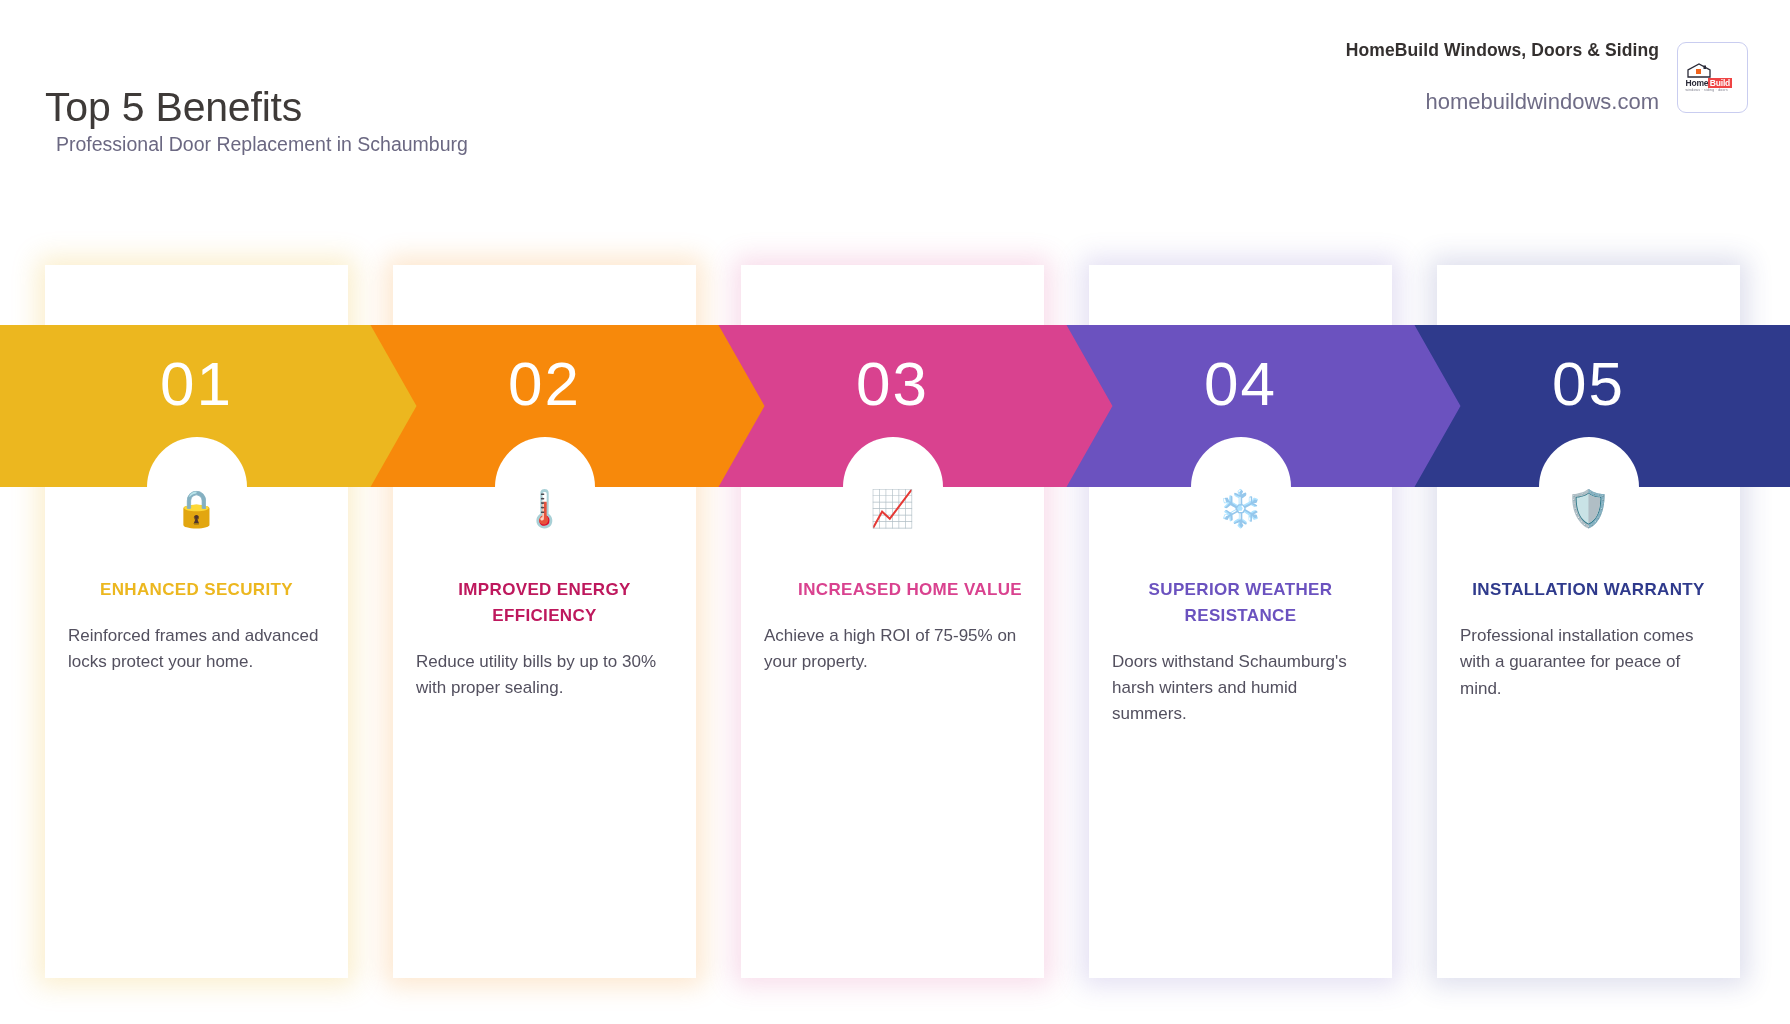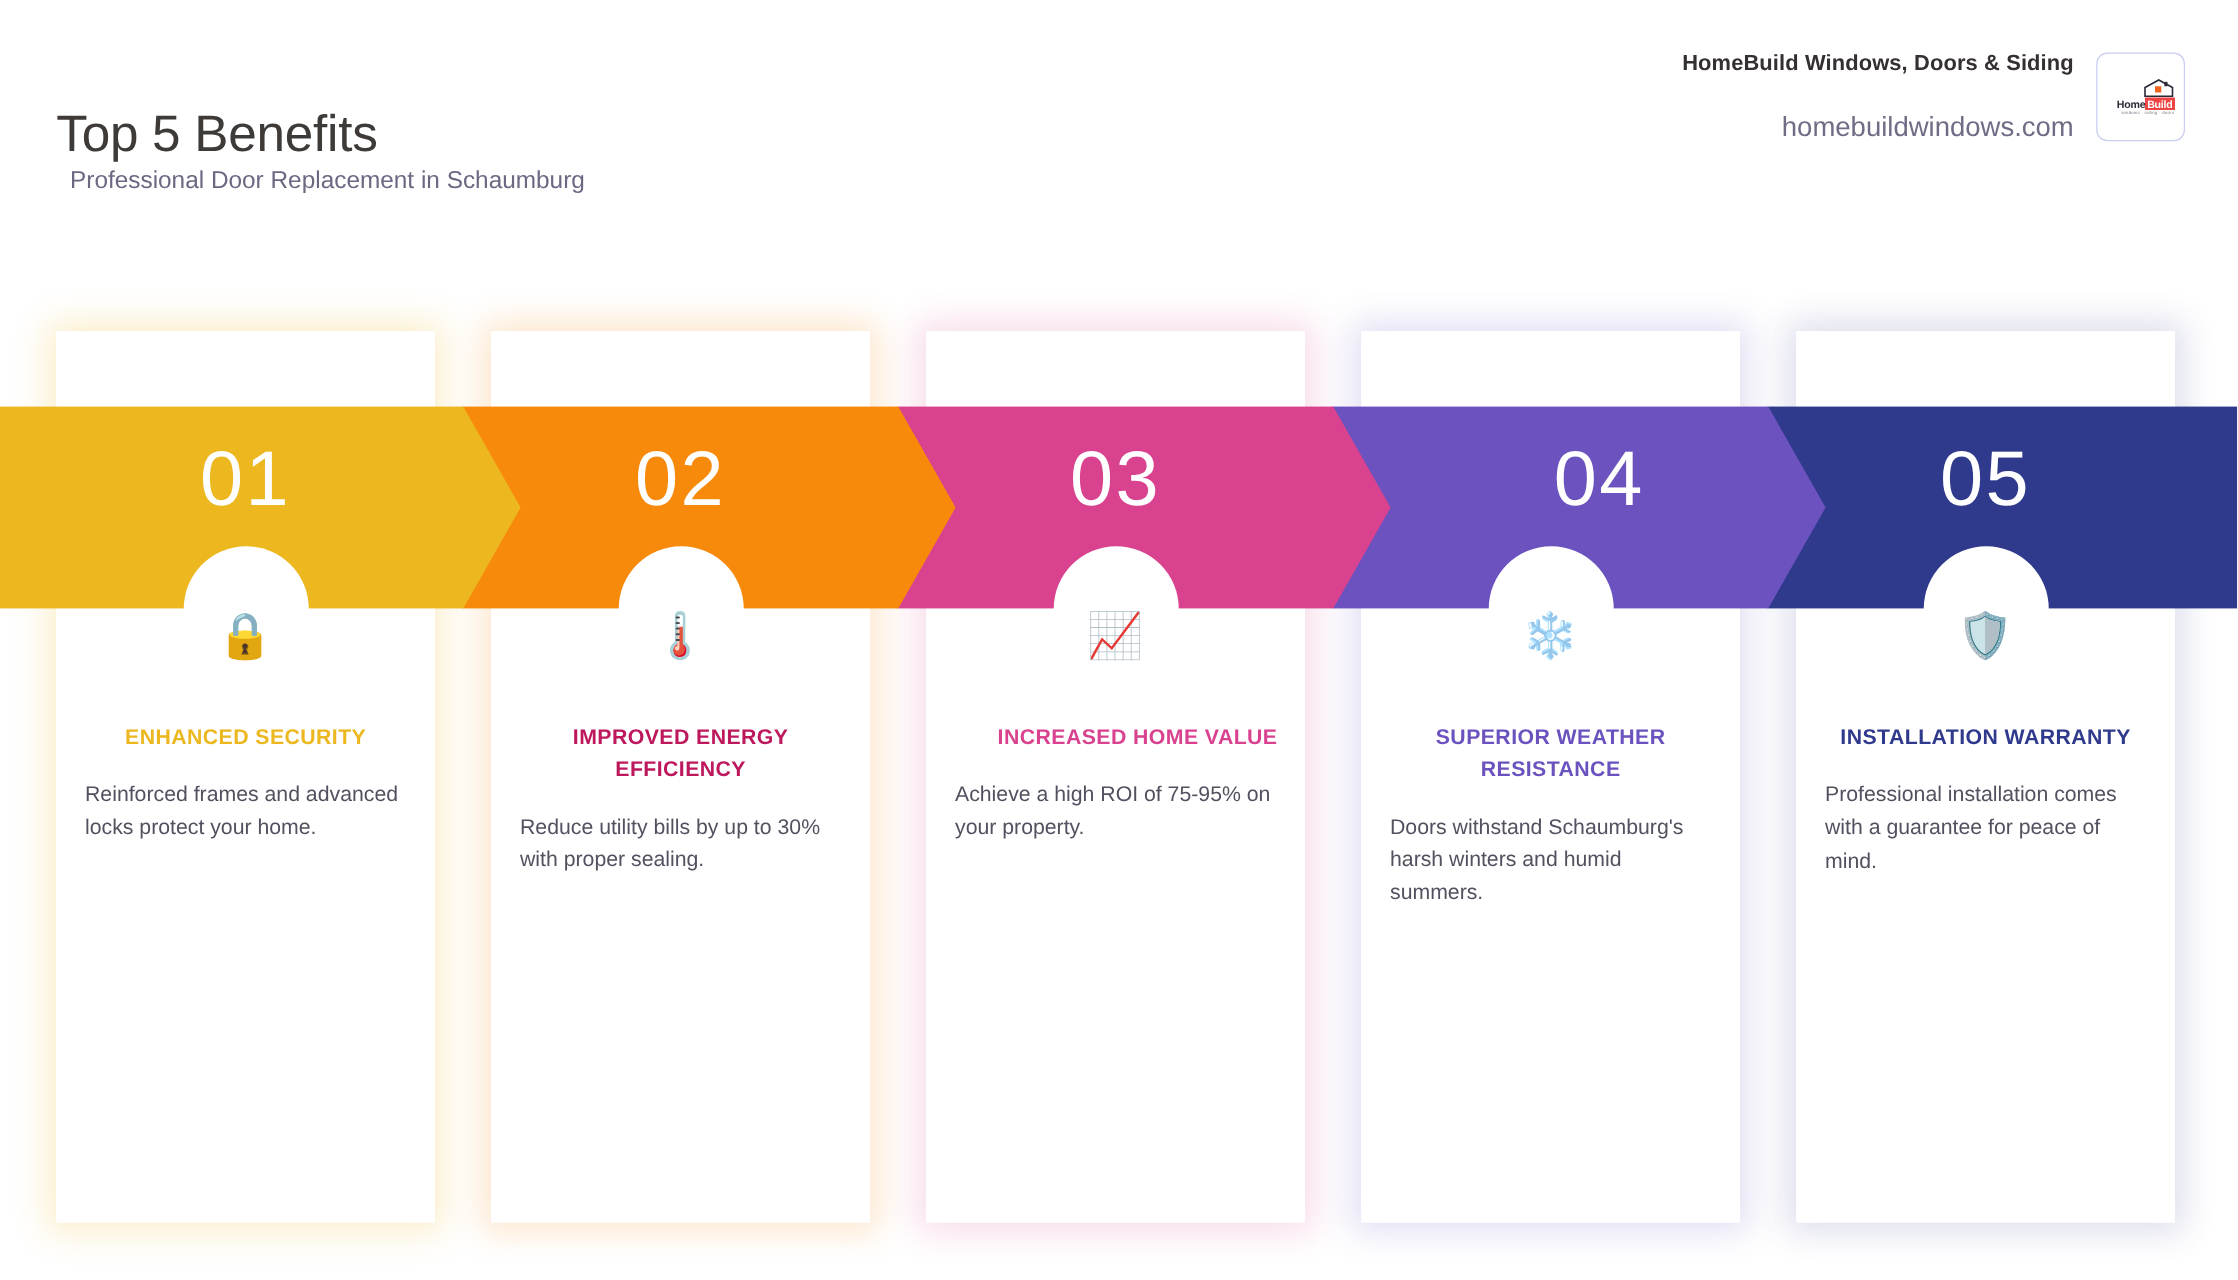--- a/index.html
+++ b/index.html
@@ -22,21 +22,21 @@
     font-size:17.5px; font-weight:bold; color:#34302f; letter-spacing:0.1px;
     white-space:nowrap;
   }
   .brand-url { font-size:22px; color:#6f6c86; white-space:nowrap;margin-top:25px; }
 
   .logo-box {
     width:71px; height:71px; border:1px solid #c9cdf0; border-radius:9px;
     background:#fff; display:flex; align-items:center; justify-content:center;
     flex:0 0 auto;
   }
-  .logo-inner { width:54px; display:flex; flex-direction:column; align-items:flex-end; gap:0; }
+  .logo-inner { width:54px; display:flex; flex-direction:column; align-items:flex-start; gap:0; }
   .logo-house { width:26px; height:15px; position:relative; }
   .logo-wordmark {
     display:flex; align-items:baseline; justify-content:center;
     font-size:8.5px; font-weight:bold; letter-spacing:-0.2px; line-height:1;
   }
   .logo-w1 { color:#2a2a38; }
   .logo-w2 { color:#fff; background:#ef4444; padding:0.5px 1.5px; }
   .logo-tag { font-size:3.4px; color:#7a7a88; letter-spacing:0.25px; line-height:1; margin-top:1.5px; }
 
   
@@ -170,21 +170,21 @@
           <div class="benefit-desc">Professional installation comes with a guarantee for peace of mind.</div>
         </div>
       </div>
     </div>
   <div class="band-layer" id="band-layer">
       <div class="band" style="left: 1413.5px; width: 376.5px; background: rgb(47, 58, 140); z-index: 6; clip-path: polygon(0px 0px, 100% 0px, 100% 100%, 0px 100%, 12.2178% 50%);"></div>
       <div class="band-notch" style="left: 1538.5px; z-index: 16;"></div>
       <div class="band-num" style="left: 1437px; z-index: 26;">05</div>
       <div class="band" style="left: 1065.5px; width: 395px; background: rgb(107, 82, 191); z-index: 7; clip-path: polygon(0px 0px, 88.3544% 0px, 100% 50%, 88.3544% 100%, 0px 100%, 11.6456% 50%);"></div>
       <div class="band-notch" style="left: 1190.5px; z-index: 17;"></div>
-      <div class="band-num" style="left: 1128px; z-index: 27;">04</div>
+      <div class="band-num" style="left: 1089px; z-index: 27;">04</div>
       <div class="band" style="left: 717.5px; width: 395px; background: rgb(217, 66, 143); z-index: 8; clip-path: polygon(0px 0px, 88.3544% 0px, 100% 50%, 88.3544% 100%, 0px 100%, 11.6456% 50%);"></div>
       <div class="band-notch" style="left: 842.5px; z-index: 18;"></div>
       <div class="band-num" style="left: 741px; z-index: 28;">03</div>
       <div class="band" style="left: 369.5px; width: 395px; background: rgb(247, 137, 11); z-index: 9; clip-path: polygon(0px 0px, 88.3544% 0px, 100% 50%, 88.3544% 100%, 0px 100%, 11.6456% 50%);"></div>
       <div class="band-notch" style="left: 494.5px; z-index: 19;"></div>
       <div class="band-num" style="left: 393px; z-index: 29;">02</div>
       <div class="band" style="left: 0px; width: 416.5px; background: rgb(236, 183, 31); z-index: 10; clip-path: polygon(0px 0px, 88.9556% 0px, 100% 50%, 88.9556% 100%, 0px 100%);"></div>
       <div class="band-notch" style="left: 146.5px; z-index: 20;"></div>
       <div class="band-num" style="left: 45px; z-index: 30;">01</div>
     </div>

